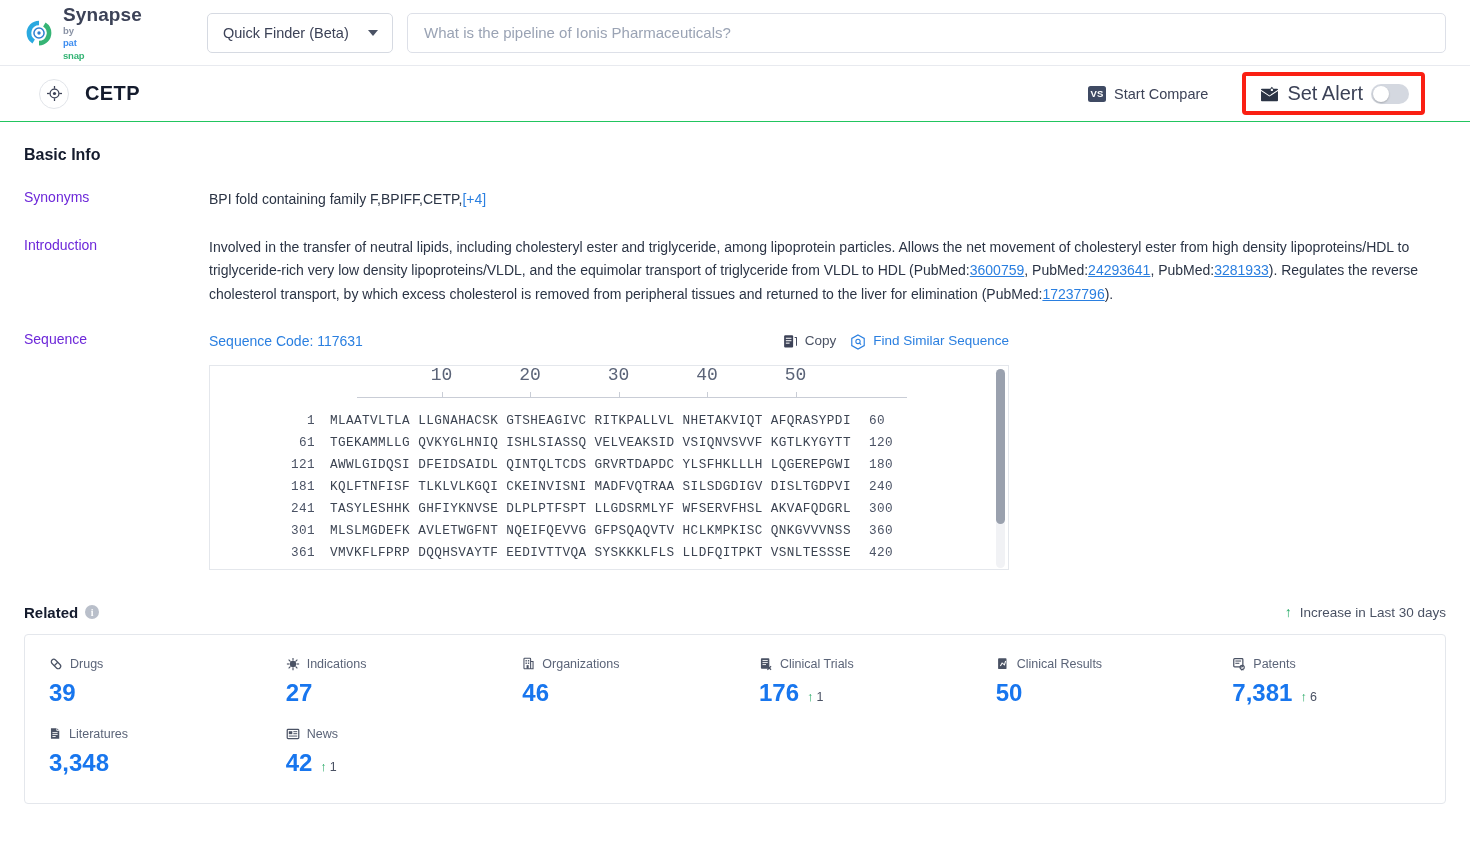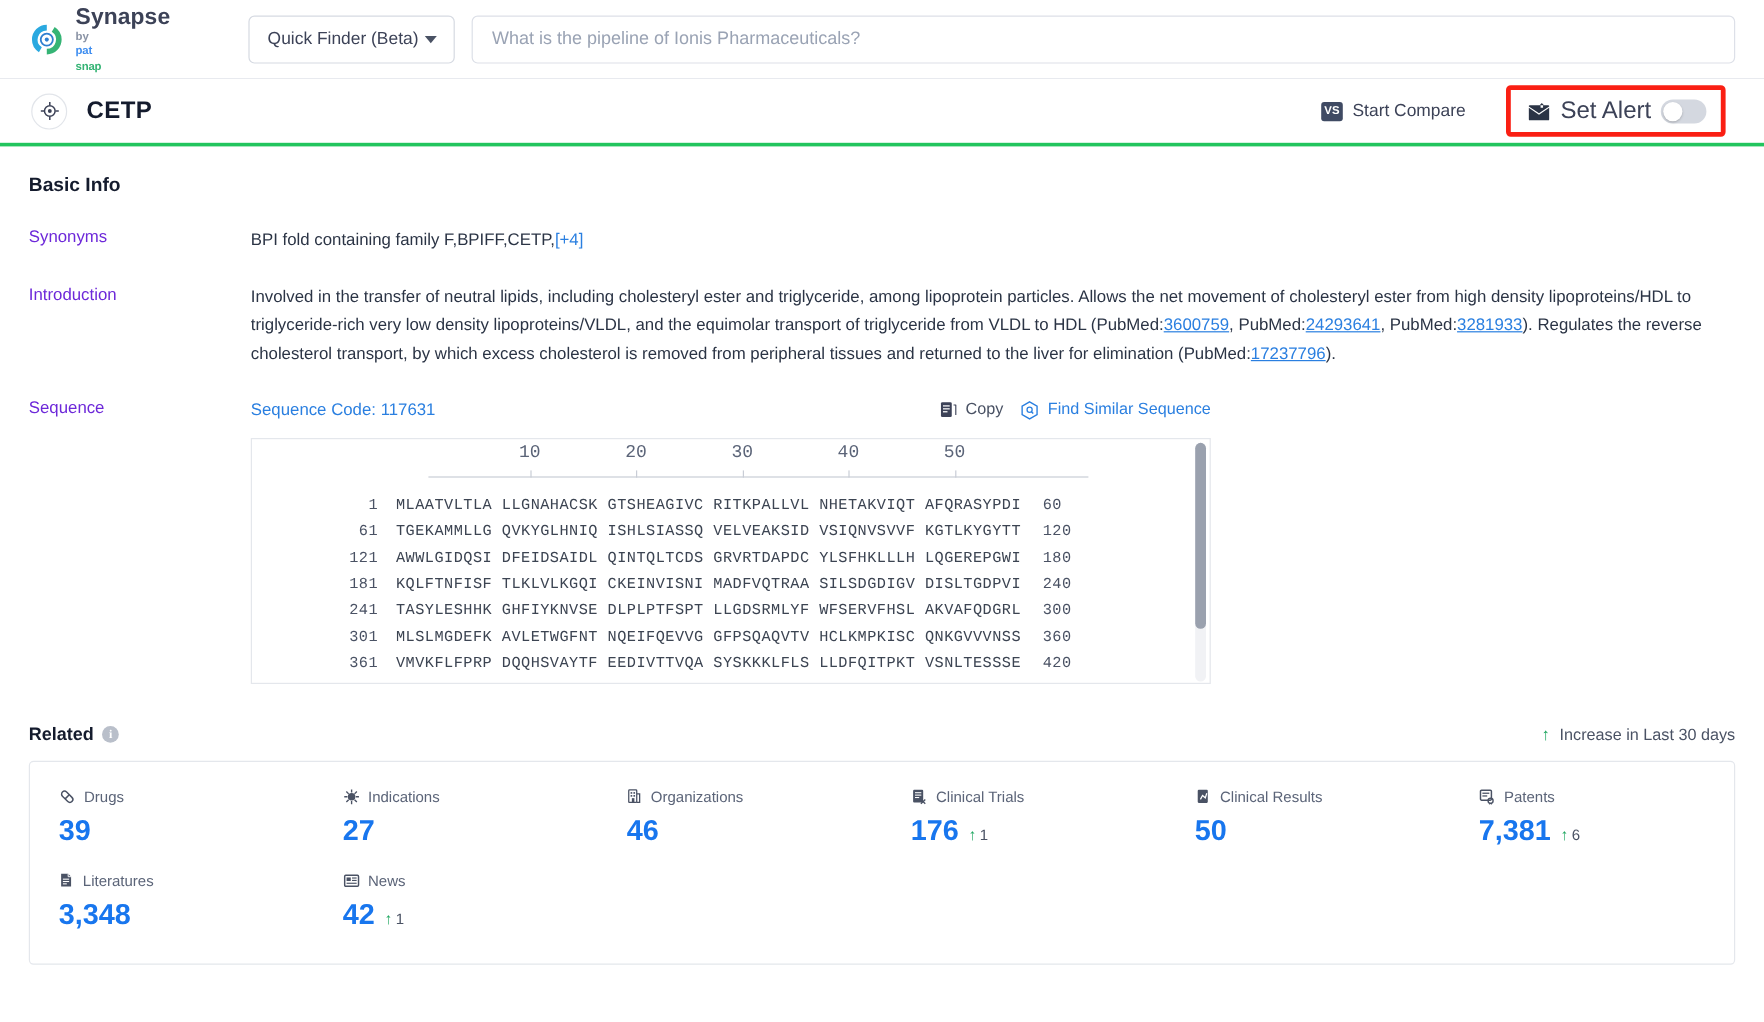--- a/index.html
+++ b/index.html
@@ -29,21 +29,21 @@
     font-size: 19px; font-weight: 600; letter-spacing: .1px;
     color: #3c4257;
   }
   .logo-sub { font-size: 9.5px; margin-top: 2px; display:flex; gap:3px; align-items:baseline;flex-direction:column;}
   .logo-sub .by { color: #8a93a5; font-weight: 600; }
   .logo-sub .pat { color: #3f8ef0; font-weight: 700; letter-spacing:-0.2px;}
   .logo-sub .snap { color: #35b475; font-weight: 700; letter-spacing:-0.2px;}
 
   .finder-select {
     margin-left: 33px;
-    width: 172px; height: 40px;
+    width: 186px; height: 40px;
     border: 1px solid #d6dae2;
     border-radius: 5px;
     display: flex; align-items: center;
     justify-content: space-between;
     padding: 0 14px 0 15px;
     font-size: 14.5px;
     color: #3c4257;
     background: #fff;
     cursor: pointer;
   }
@@ -66,22 +66,22 @@
     outline: none;
     background: #fff;
   }
   .searchbox::placeholder { color: #9aa3b4; }
 
   
   .entitybar {
     height: 56px;
     display: flex;
     align-items: center;
-    padding: 0 26px;
-    border-bottom: 3px solid #22c55e;
+    padding: 0 39px;
+    border-bottom: 1px solid #22c55e;
     background: #fff;
     position: relative;
     justify-content: flex-end;
   }
   .target-icon {
     width: 30px; height: 30px; border-radius: 50%;
     border: 1px solid #e2e5ea;
     display: flex; align-items: center; justify-content: center;
     flex: 0 0 30px;
   }
@@ -170,21 +170,21 @@
     position: relative;
     overflow: hidden;
   }
   .seq-inner { padding: 10px 0 0 0; }
   .ruler {
     position: relative;
     height: 34px;
     margin-left: 147px;
     width: 550px;
     font-family: "Liberation Mono", monospace;
-    font-size: 15px;
+    font-size: 18px;
     color: #5b6478;
   }
   .ruler-line {
     position: absolute; left: 0; right: 0; bottom: 12px;
     height: 1px; background: #c9cdd6;
   }
   .ruler-tick { position: absolute; bottom: 12px; width: 1px; height: 6px; background: #c9cdd6; }
   .ruler-num { position: absolute; bottom: 19px; transform: translateX(-50%); }
 
   .seq-line {

